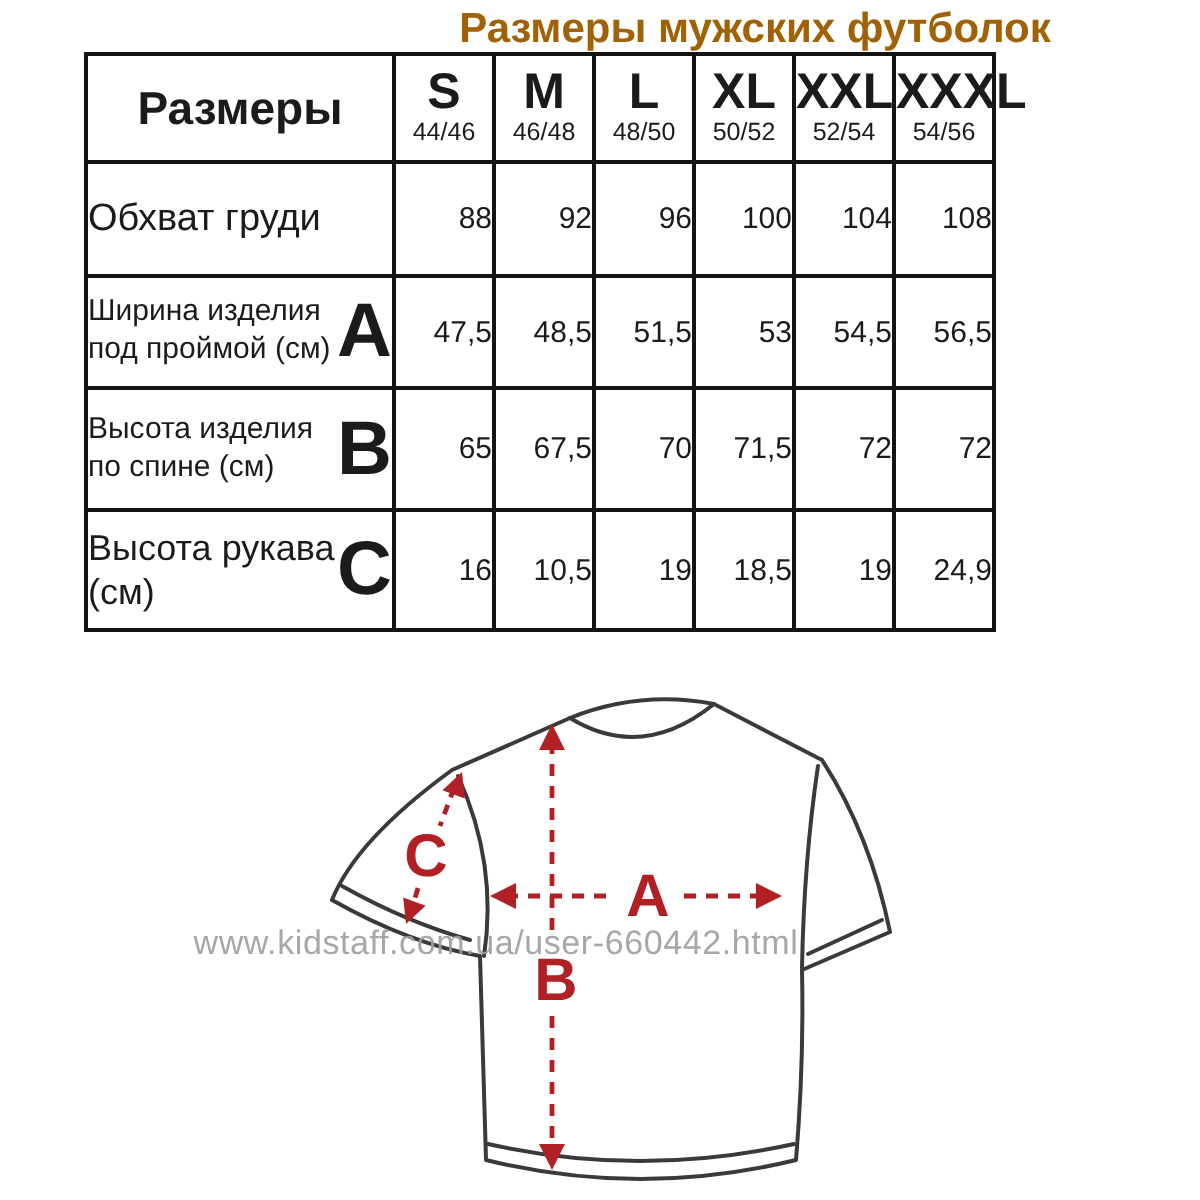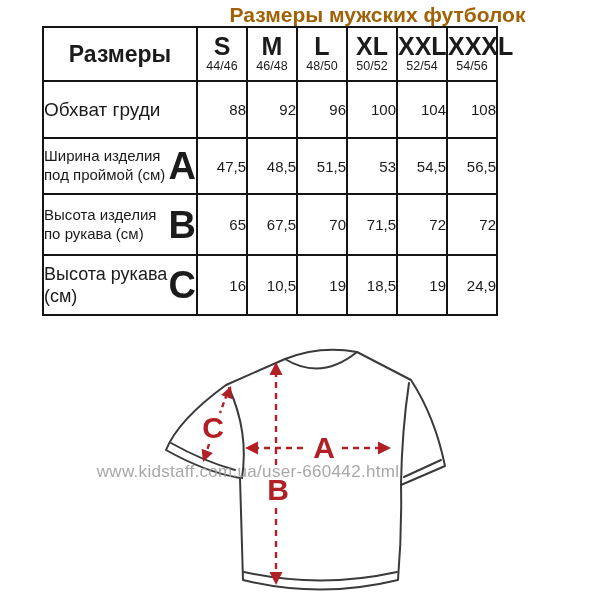--- a/index.html
+++ b/index.html
@@ -102,21 +102,21 @@
       <td class="val">53</td>
       <td class="val">54,5</td>
       <td class="val">56,5</td>
     </tr>
 
     <tr style="height:61px">
       <td class="label">
         <div class="label-flex">
           <span class="lbl">
             <span>Высота изделия</span><br>
-            <span>по рукава (см)</span>
+            <span>по спине (см)</span>
           </span>
           <span class="big-letter">B</span>
         </div>
       </td>
       <td class="val">65</td>
       <td class="val">67,5</td>
       <td class="val">70</td>
       <td class="val">71,5</td>
       <td class="val">72</td>
       <td class="val">72</td>

